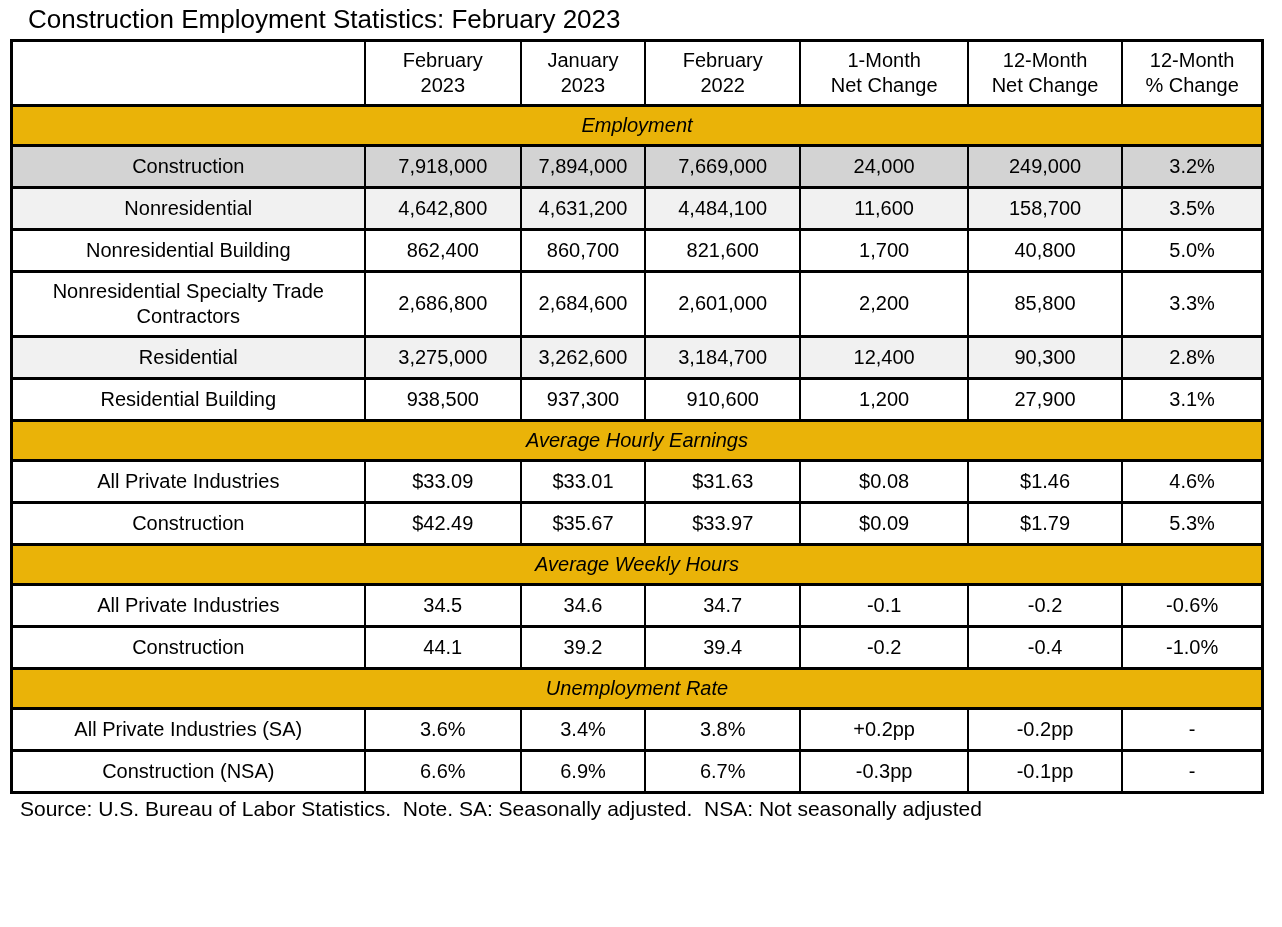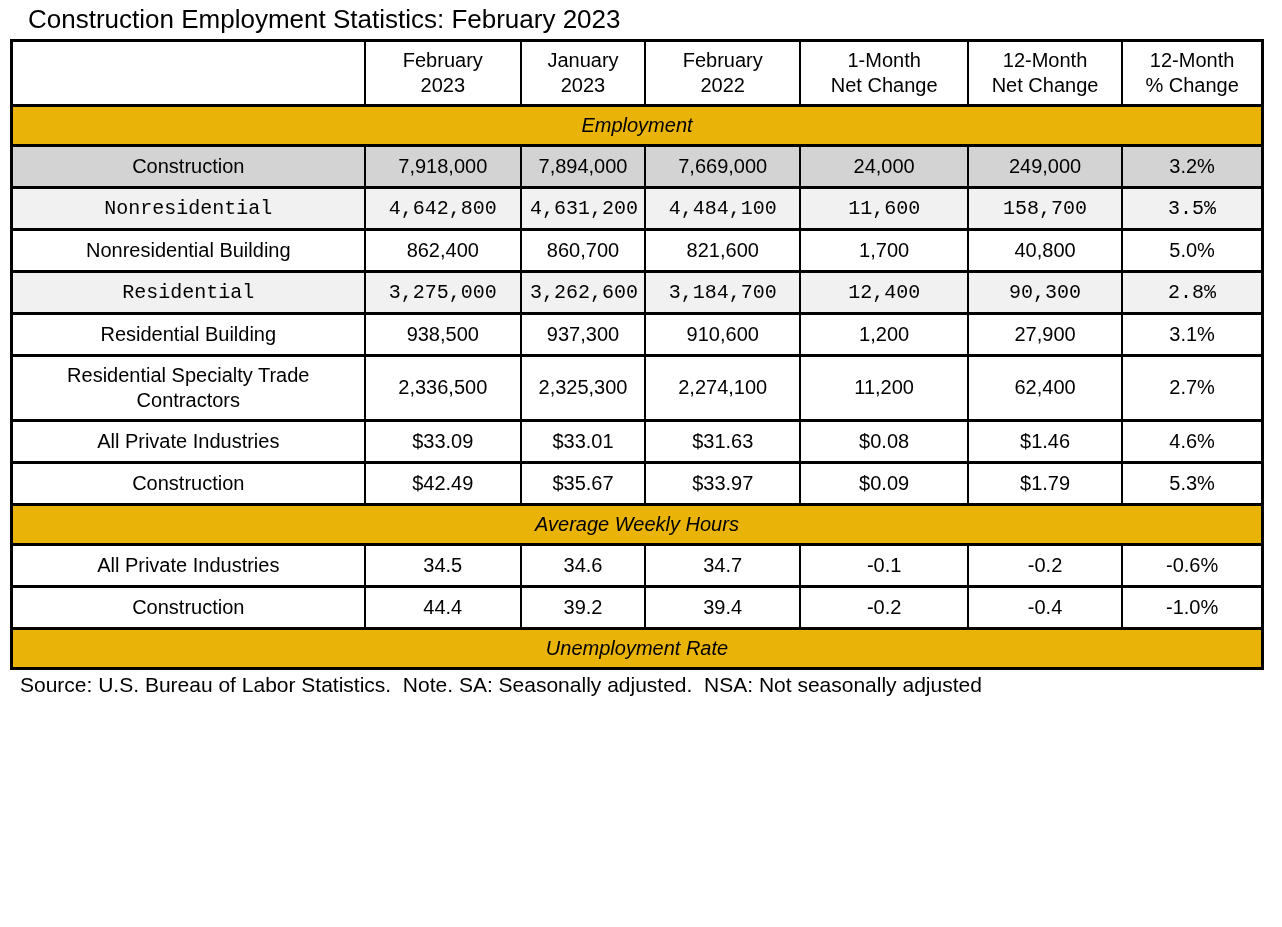--- a/index.html
+++ b/index.html
@@ -61,21 +61,21 @@
     font-style: italic;
     font-weight: 700;
     height: 40px;
     background: #eab308;
   }
   td.row-label {
     text-align: left;
     padding-left: 10px;
   }
   tr.shade-dark td { background: var(--shade-dark, #d3d3d3); }
-  tr.shade-light td { background: var(--shade-light, #f1f1f1); font-family: Liberation Mono, monospace; }
+  tr.shade-light td { background: var(--shade-light, #f1f1f1); }
   td.bold { font-weight: 700; }
   tbody td { height: 42px; }
   .footnote {
     font-size: 21px;
     margin: 3px 0 0 10px;
     white-space: pre-wrap;
     font-weight: 400;
   }
 </style>
 </head>
@@ -126,46 +126,49 @@
         </tr>
         <tr>
           <td class="row-label">Nonresidential Building</td>
           <td>862,400</td>
           <td>860,700</td>
           <td>821,600</td>
           <td>1,700</td>
           <td>40,800</td>
           <td>5.0%</td>
         </tr>
+        <tr>
+          <td class="row-label">Nonresidential Specialty Trade Contractors</td>
+          <td>2,686,800</td>
+          <td>2,684,600</td>
+          <td>2,601,000</td>
+          <td>2,200</td>
+          <td>85,800</td>
+          <td>3.3%</td>
+        </tr>
         <tr class="shade-light">
           <td class="row-label">Residential</td>
           <td>3,275,000</td>
           <td>3,262,600</td>
           <td>3,184,700</td>
           <td>12,400</td>
           <td>90,300</td>
           <td>2.8%</td>
         </tr>
         <tr>
           <td class="row-label">Residential Building</td>
           <td>938,500</td>
           <td>937,300</td>
           <td>910,600</td>
           <td>1,200</td>
           <td>27,900</td>
           <td>3.1%</td>
         </tr>
         <tr>
-          <td class="row-label">Residential Specialty Trade Contractors</td>
-          <td>2,336,500</td>
-          <td>2,325,300</td>
-          <td>2,274,100</td>
-          <td>11,200</td>
-          <td>62,400</td>
-          <td>2.7%</td>
+          <td colspan="7" class="section-title">Average Hourly Earnings</td>
         </tr>
         <tr>
           <td class="row-label">All Private Industries</td>
           <td>$33.09</td>
           <td>$33.01</td>
           <td>$31.63</td>
           <td>$0.08</td>
           <td>$1.46</td>
           <td>4.6%</td>
         </tr>
@@ -185,27 +188,45 @@
           <td class="row-label">All Private Industries</td>
           <td>34.5</td>
           <td>34.6</td>
           <td>34.7</td>
           <td>-0.1</td>
           <td>-0.2</td>
           <td>-0.6%</td>
         </tr>
         <tr>
           <td class="row-label">Construction</td>
-          <td>44.4</td>
+          <td>44.1</td>
           <td>39.2</td>
           <td>39.4</td>
           <td>-0.2</td>
           <td>-0.4</td>
           <td>-1.0%</td>
         </tr>
         <tr>
           <td colspan="7" class="section-title">Unemployment Rate</td>
         </tr>
+        <tr>
+          <td class="row-label">All Private Industries (SA)</td>
+          <td>3.6%</td>
+          <td>3.4%</td>
+          <td>3.8%</td>
+          <td>+0.2pp</td>
+          <td>-0.2pp</td>
+          <td>-</td>
+        </tr>
+        <tr>
+          <td class="row-label">Construction (NSA)</td>
+          <td>6.6%</td>
+          <td>6.9%</td>
+          <td>6.7%</td>
+          <td>-0.3pp</td>
+          <td>-0.1pp</td>
+          <td>-</td>
+        </tr>
       </tbody>
   </table>
 
   <div class="footnote">Source: U.S. Bureau of Labor Statistics.  Note. SA: Seasonally adjusted.  NSA: Not seasonally adjusted</div>
 </div>
 
 </body></html>

